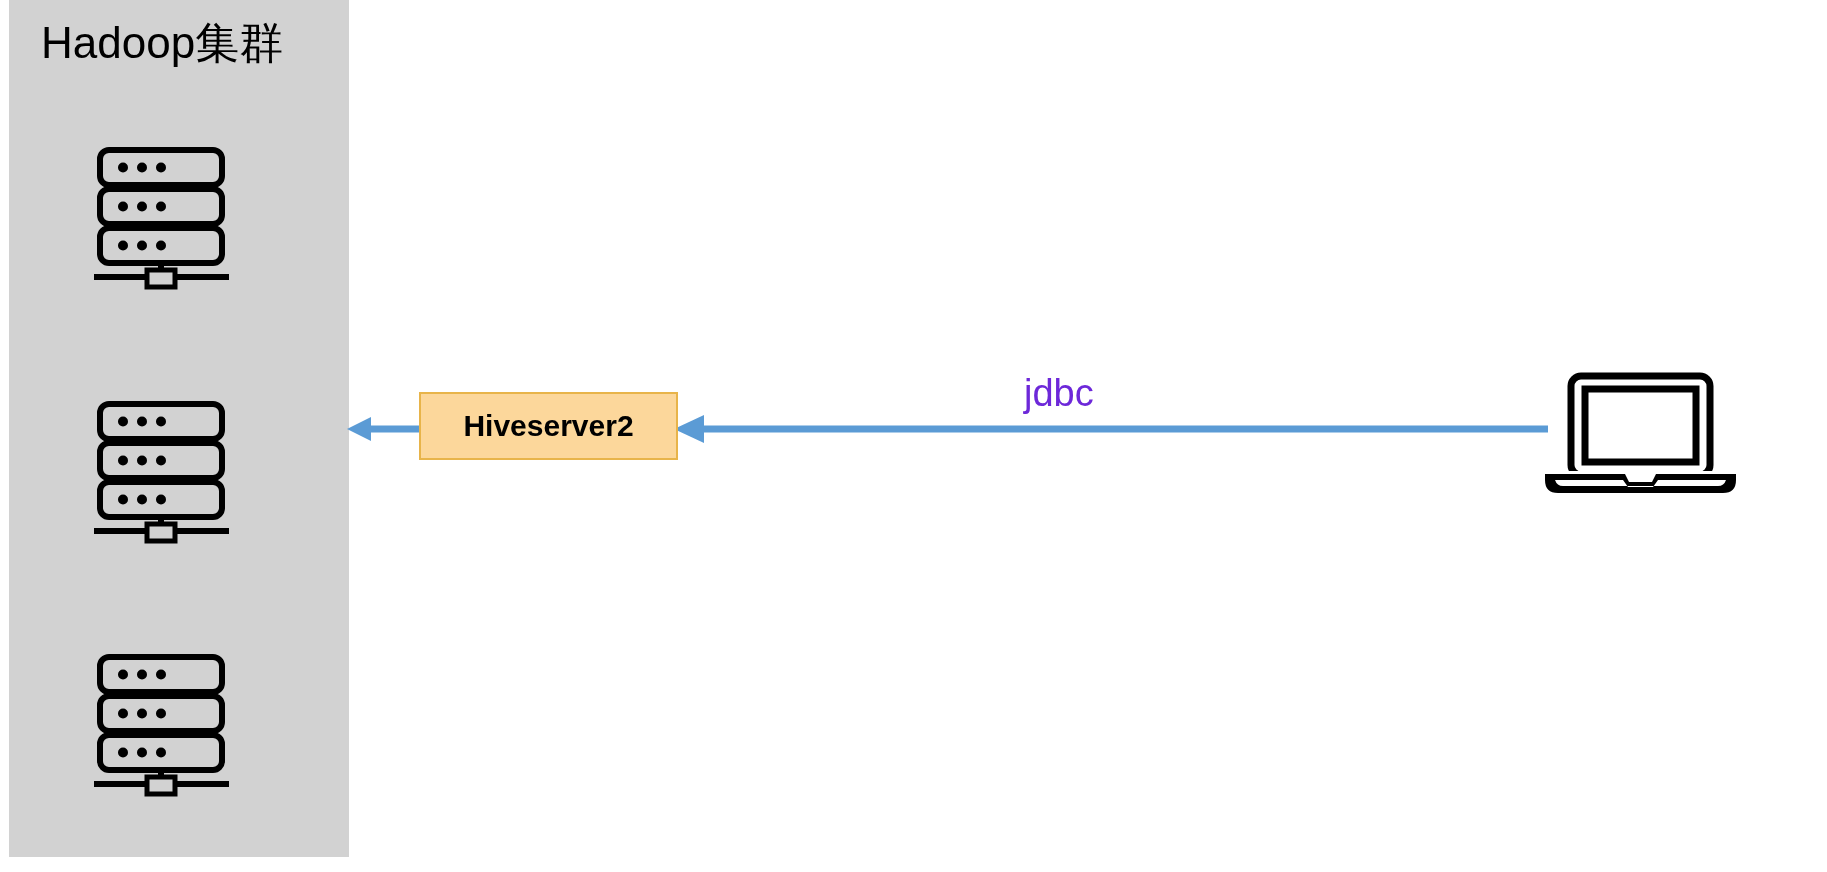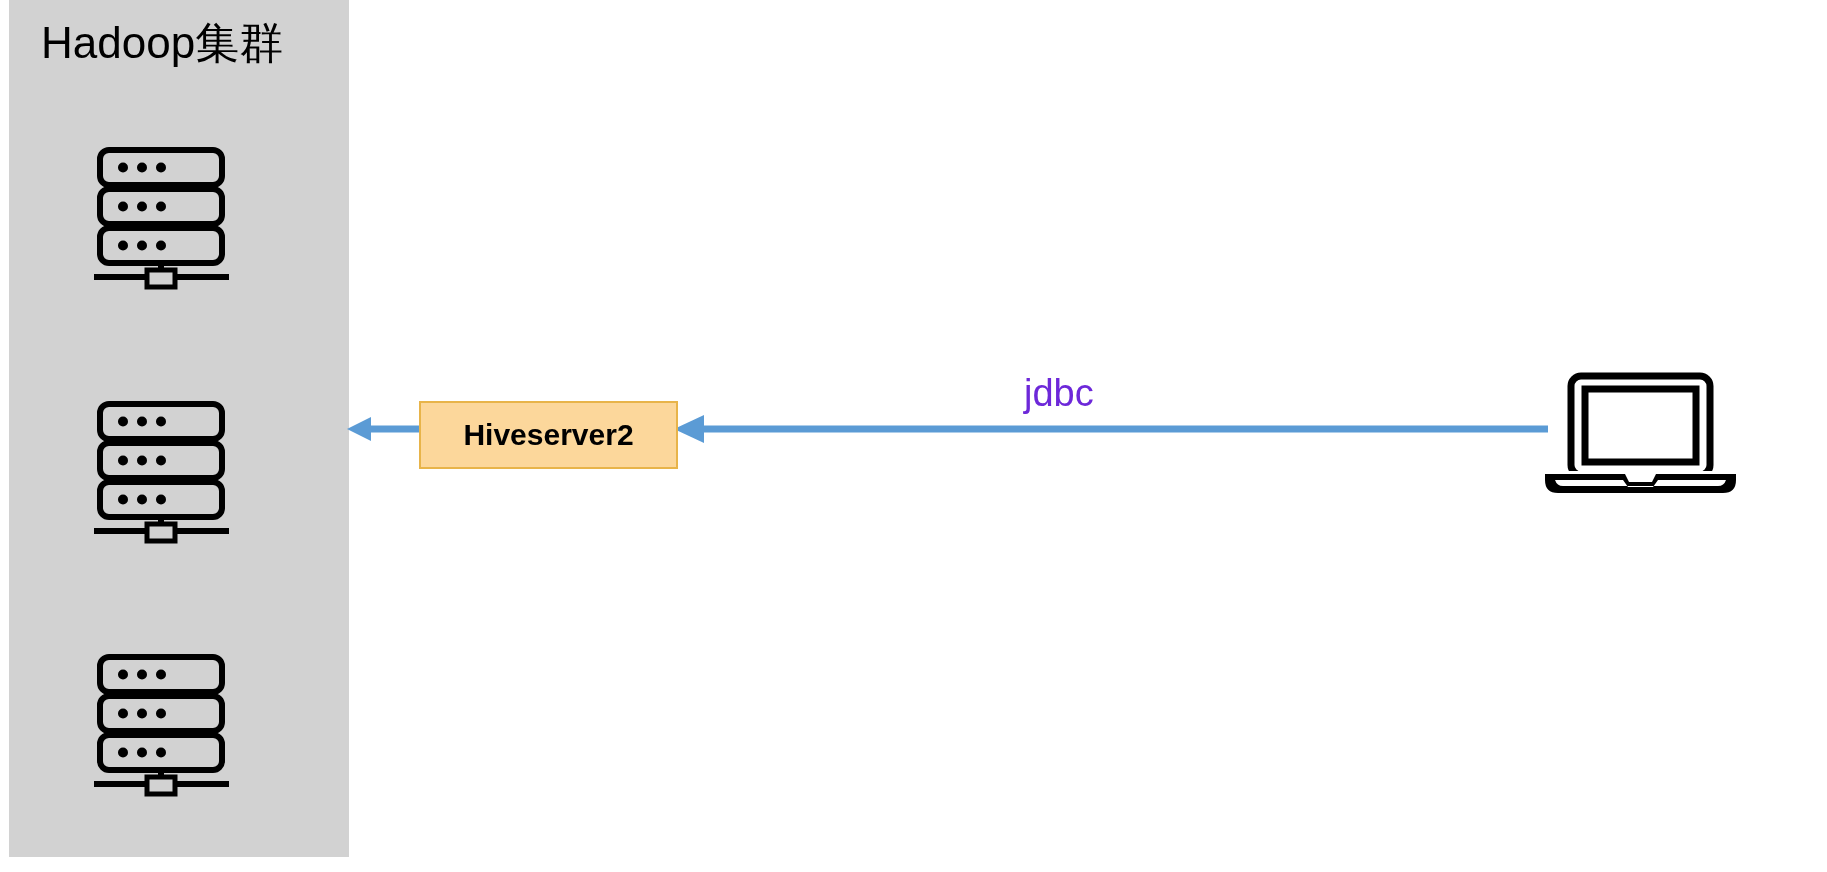--- a/index.html
+++ b/index.html
@@ -48,21 +48,21 @@
   .server-icon svg {
     display: block;
     width: 160px;
     height: 145px;
   }
 
   
   #hiveserver2-box {
     position: absolute;
     left: 419px;
-    top: 401px;
+    top: 392px;
     width: 259px;
     height: 68px;
     background: #fcd79b;
     border: 2px solid #e8b44a;
     box-sizing: border-box;
     display: flex;
     align-items: center;
     justify-content: center;
   }
   #hiveserver2-label {

